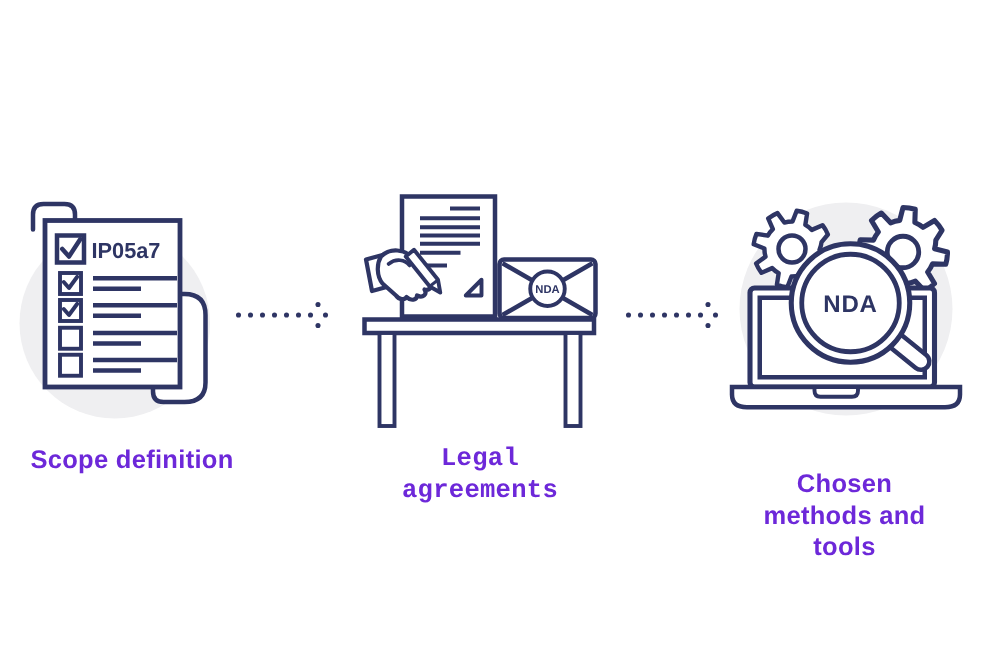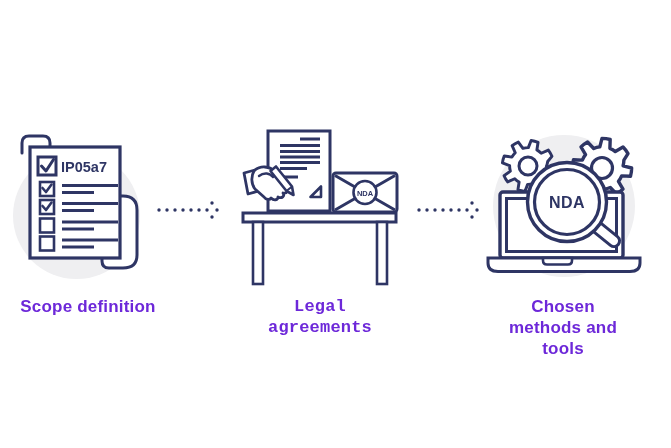--- a/index.html
+++ b/index.html
@@ -132,13 +132,13 @@
     <rect class="line" x="23.5" y="70.5" width="110" height="53" stroke-width="3"></rect>
     <path class="fillwhite" d="M 5 130 H 157 V 135 Q 157 143.5 147 143.5 H 15 Q 5 143.5 5 135 Z" stroke-width="3"></path>
     <path class="fillwhite" d="M 60 130 H 89 V 132.5 Q 89 136.5 85 136.5 H 64 Q 60 136.5 60 132.5 Z" stroke-width="2.6"></path>
 
     <path class="fillwhite" d="M 113.5 91.7 L 134.5 108.7 A 5.5 5.5 0 1 1 127.5 117.3 L 106.5 100.3 Z" stroke-width="3" stroke-linejoin="round"></path>
     <circle class="fillwhite" cx="84" cy="74" r="39.5" stroke-width="3.4"></circle>
     <circle class="line" cx="84" cy="74" r="32.5" stroke-width="3.2"></circle>
     <text x="84" y="80" font-size="16" font-weight="600" fill="#2e3564" text-anchor="middle" letter-spacing="0.5">NDA</text>
   </svg>
 </div>
-<div class="step-label" style="left:493px;top:296px;width:140px;">Chosen methods and tools</div>
+<div class="step-label" style="left:493px;top:312px;width:140px;">Chosen methods and tools</div>
 
 </body></html>

